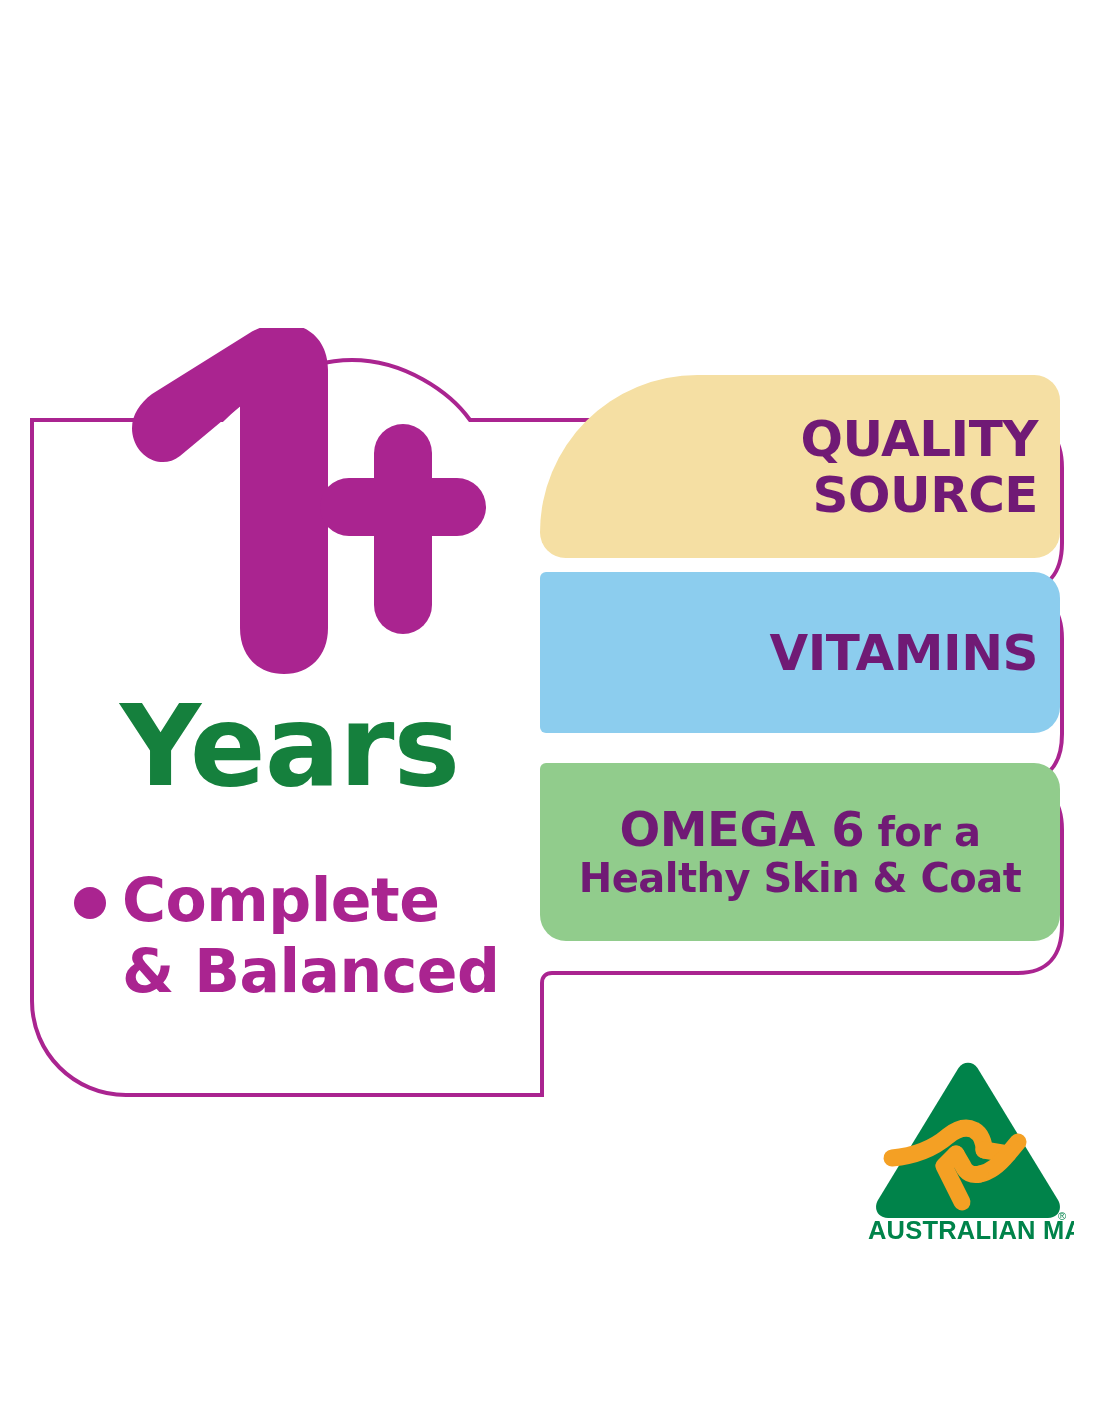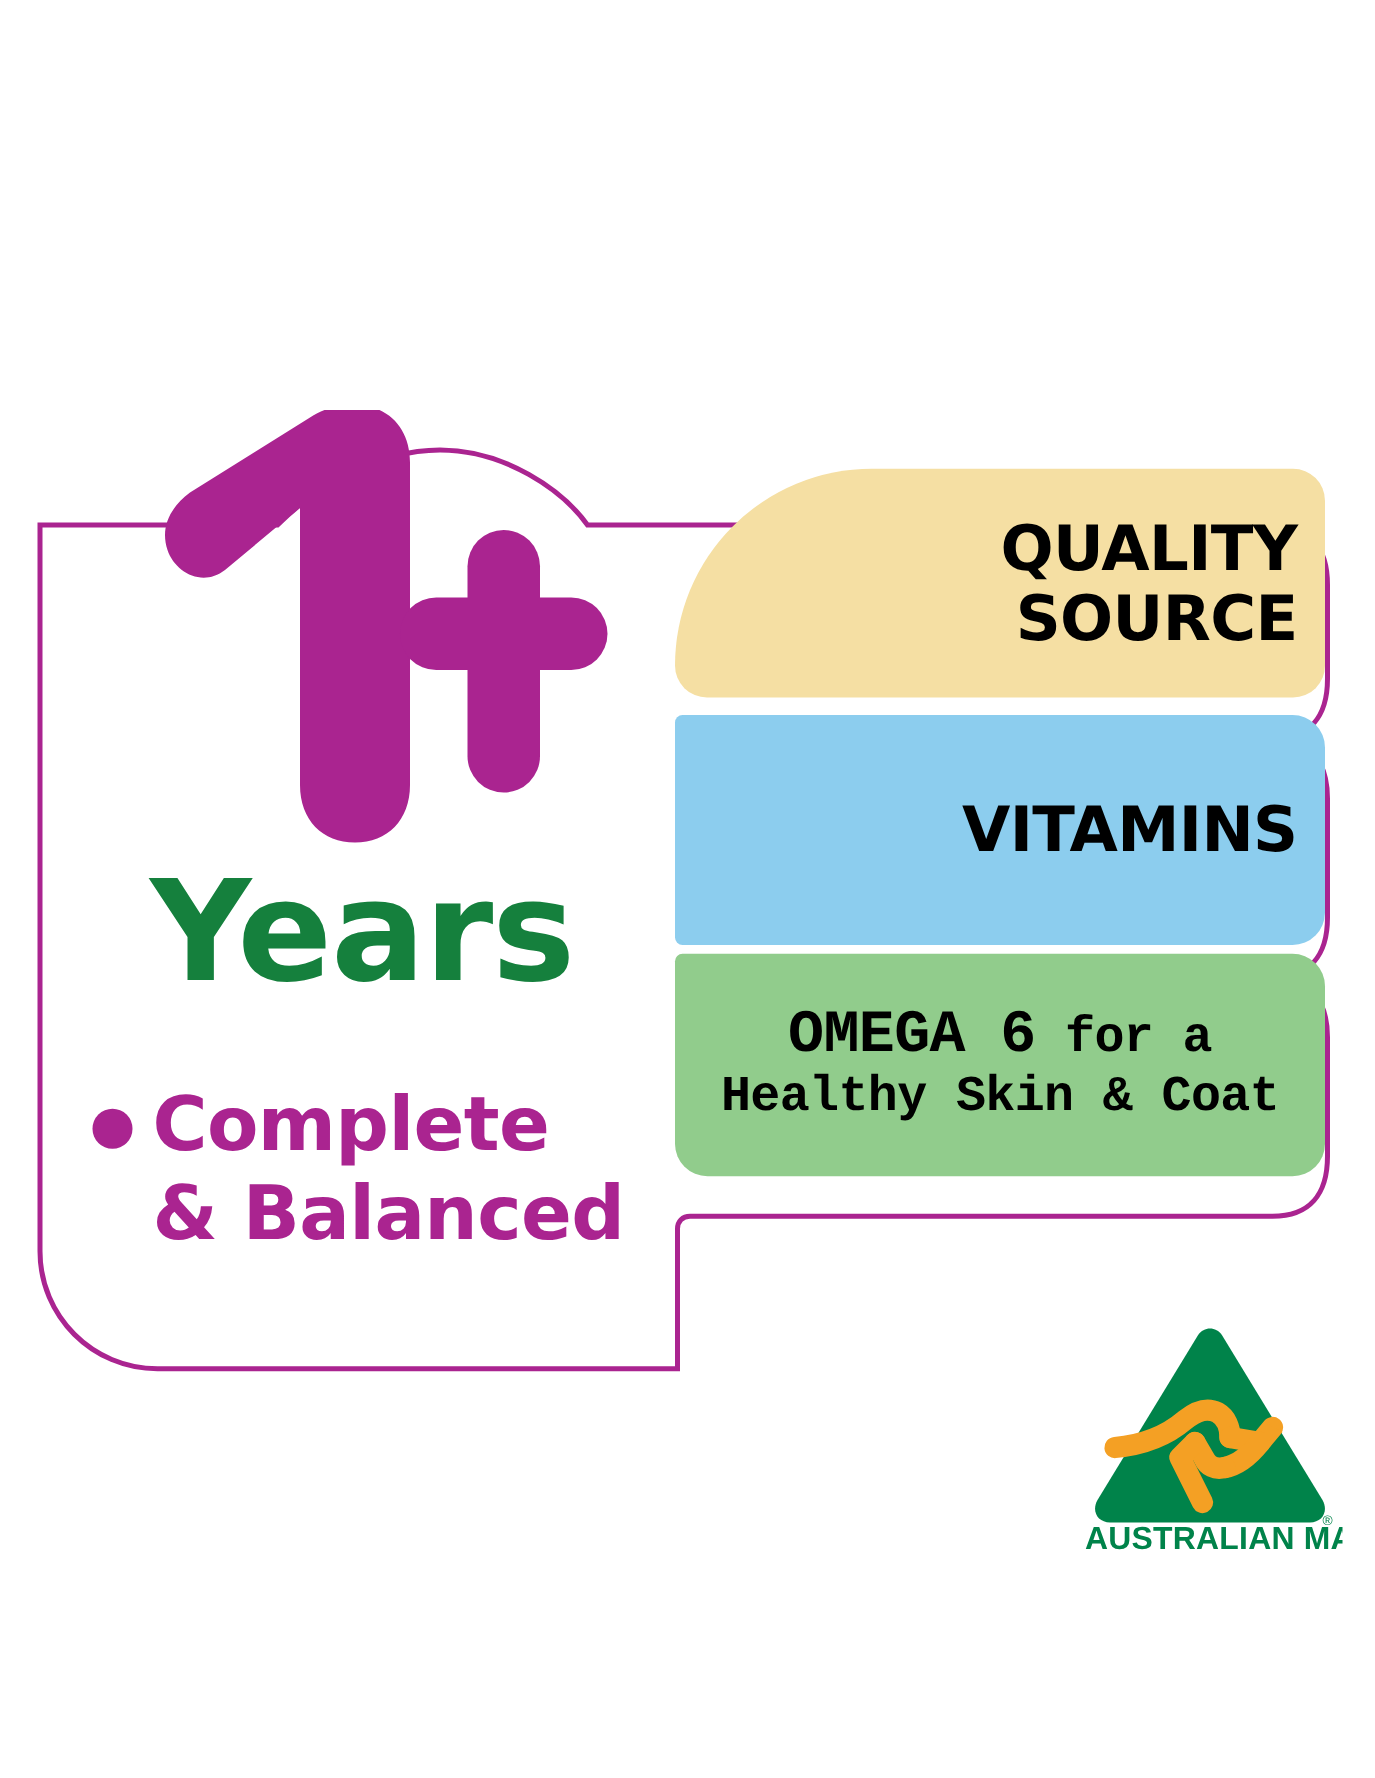--- a/index.html
+++ b/index.html
@@ -110,41 +110,41 @@
     position: absolute;
     left: 0;
     width: 520px;
     box-sizing: border-box;
     display: flex;
     flex-direction: column;
     justify-content: center;
     align-items: flex-end;
     text-align: right;
     padding: 0 22px 0 40px;
-    color: #000000;
+    color: #701a75;
     font-family: "DejaVu Sans", sans-serif;
     font-weight: bold;
   }
 
   .box-protein {
     top: 55px;
     height: 183px;
     background: #F5DFA3;
     border-radius: 160px 26px 26px 26px;
   }
   .box-protein .l1,
   .box-protein .l2 {
     font-size: 50px;
     line-height: 1.12;
     letter-spacing: -0.5px;
   }
 
   .box-vitamins {
     top: 252px;
-    height: 184px;
+    height: 161px;
     background: #8CCDEE;
     border-radius: 6px 26px 26px 6px;
     padding-left: 12px;
   }
   .box-vitamins .l1 {
     font-size: 50px;
     line-height: 1.08;
     letter-spacing: -0.5px;
   }
   .box-vitamins .l2 {
@@ -154,21 +154,20 @@
   }
 
   .box-omega {
     top: 443px;
     height: 178px;
     background: #91CC8C;
     border-radius: 6px 26px 26px 26px;
     align-items: center;
     text-align: center;
     padding: 0 20px;
-    font-family: Liberation Mono, monospace;
   }
   .box-omega .l1 {
     font-size: 48px;
     line-height: 1.1;
     letter-spacing: -0.5px;
   }
   .box-omega .l1 .small {
     font-size: 40px;
   }
   .box-omega .l2 {

